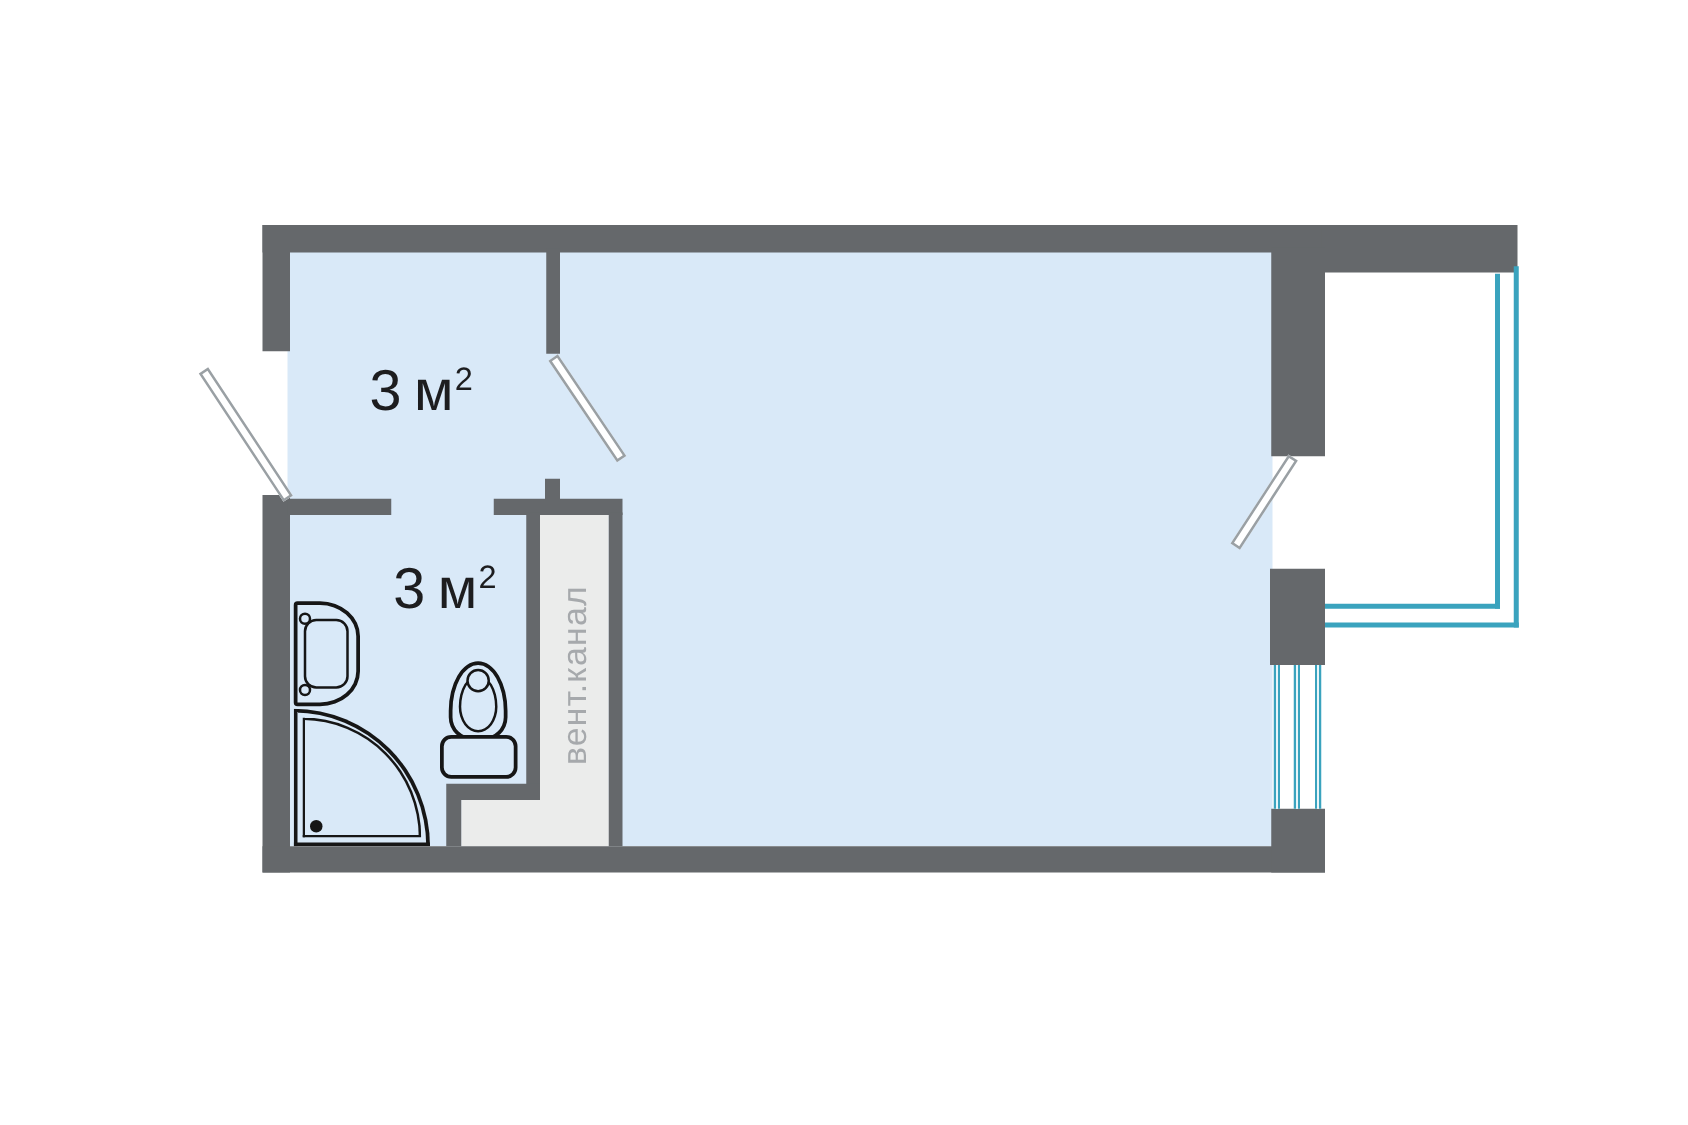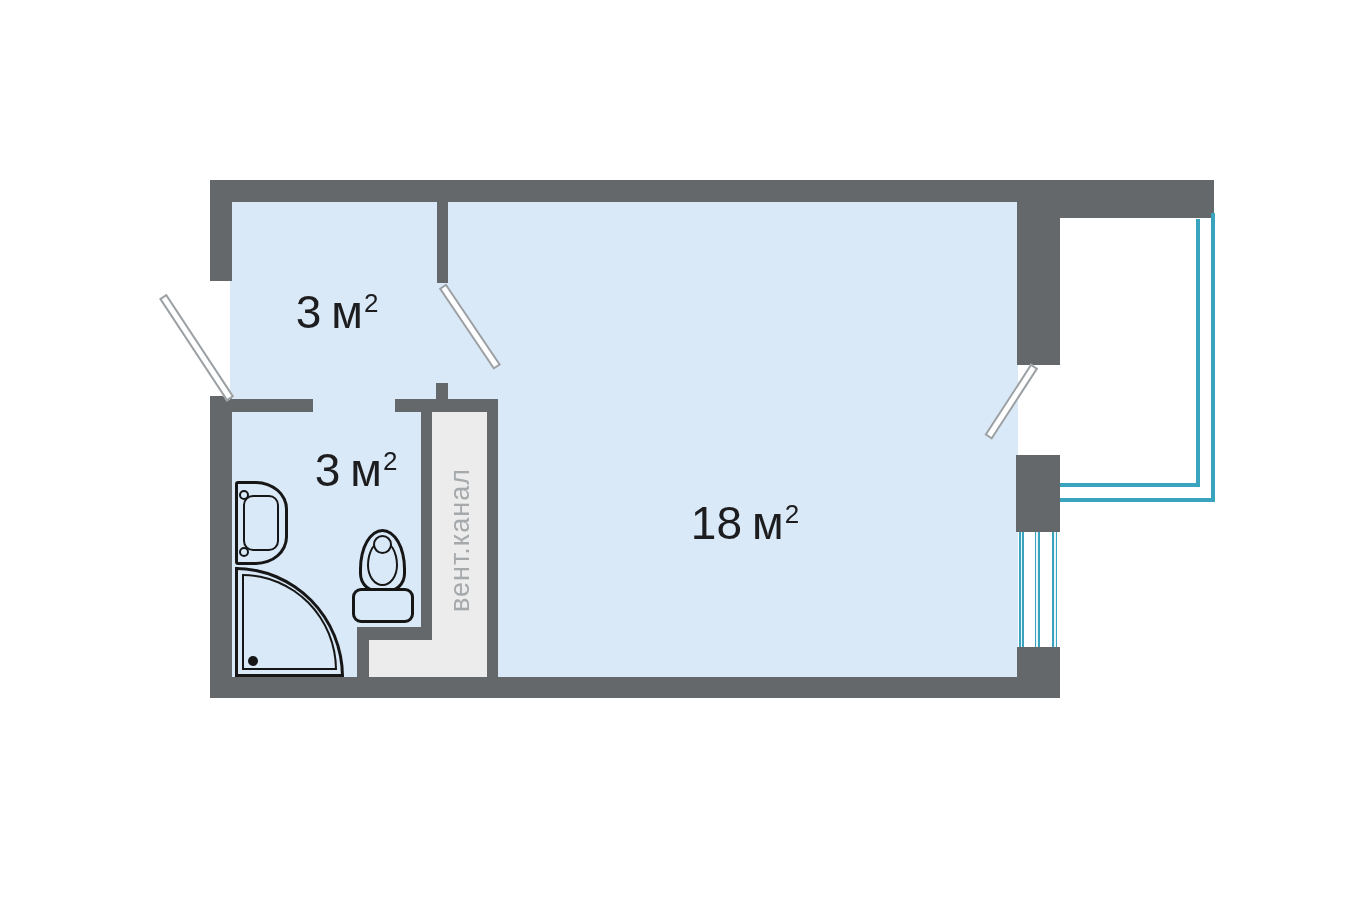--- a/index.html
+++ b/index.html
@@ -86,18 +86,15 @@
     <div class="fix-thin" style="left:11px;top:3px;width:19px;height:19px;border-radius:50%;background:var(--floor);"></div>
   </div>
   <div class="fix" style="left:352px;top:588px;width:62px;height:35px;border-radius:9px;"></div>
 
   <div class="room-label" style="left:277px;top:287px;width:120px;">
     <span>3</span><span class="unit">м</span><span class="sup">2</span>
   </div>
   <div class="room-label" style="left:296px;top:445px;width:120px;">
     <span>3</span><span class="unit">м</span><span class="sup">2</span>
   </div>
-  <div class="room-label" style="left:650px;top:498px;width:190px;">
-    <span>18</span><span class="unit">м</span><span class="sup">2</span>
-  </div>
   <div class="vent-label" style="left:365px;top:524px;width:190px;height:32px;">вент.канал</div>
 
 </div>
 
 </body></html>

